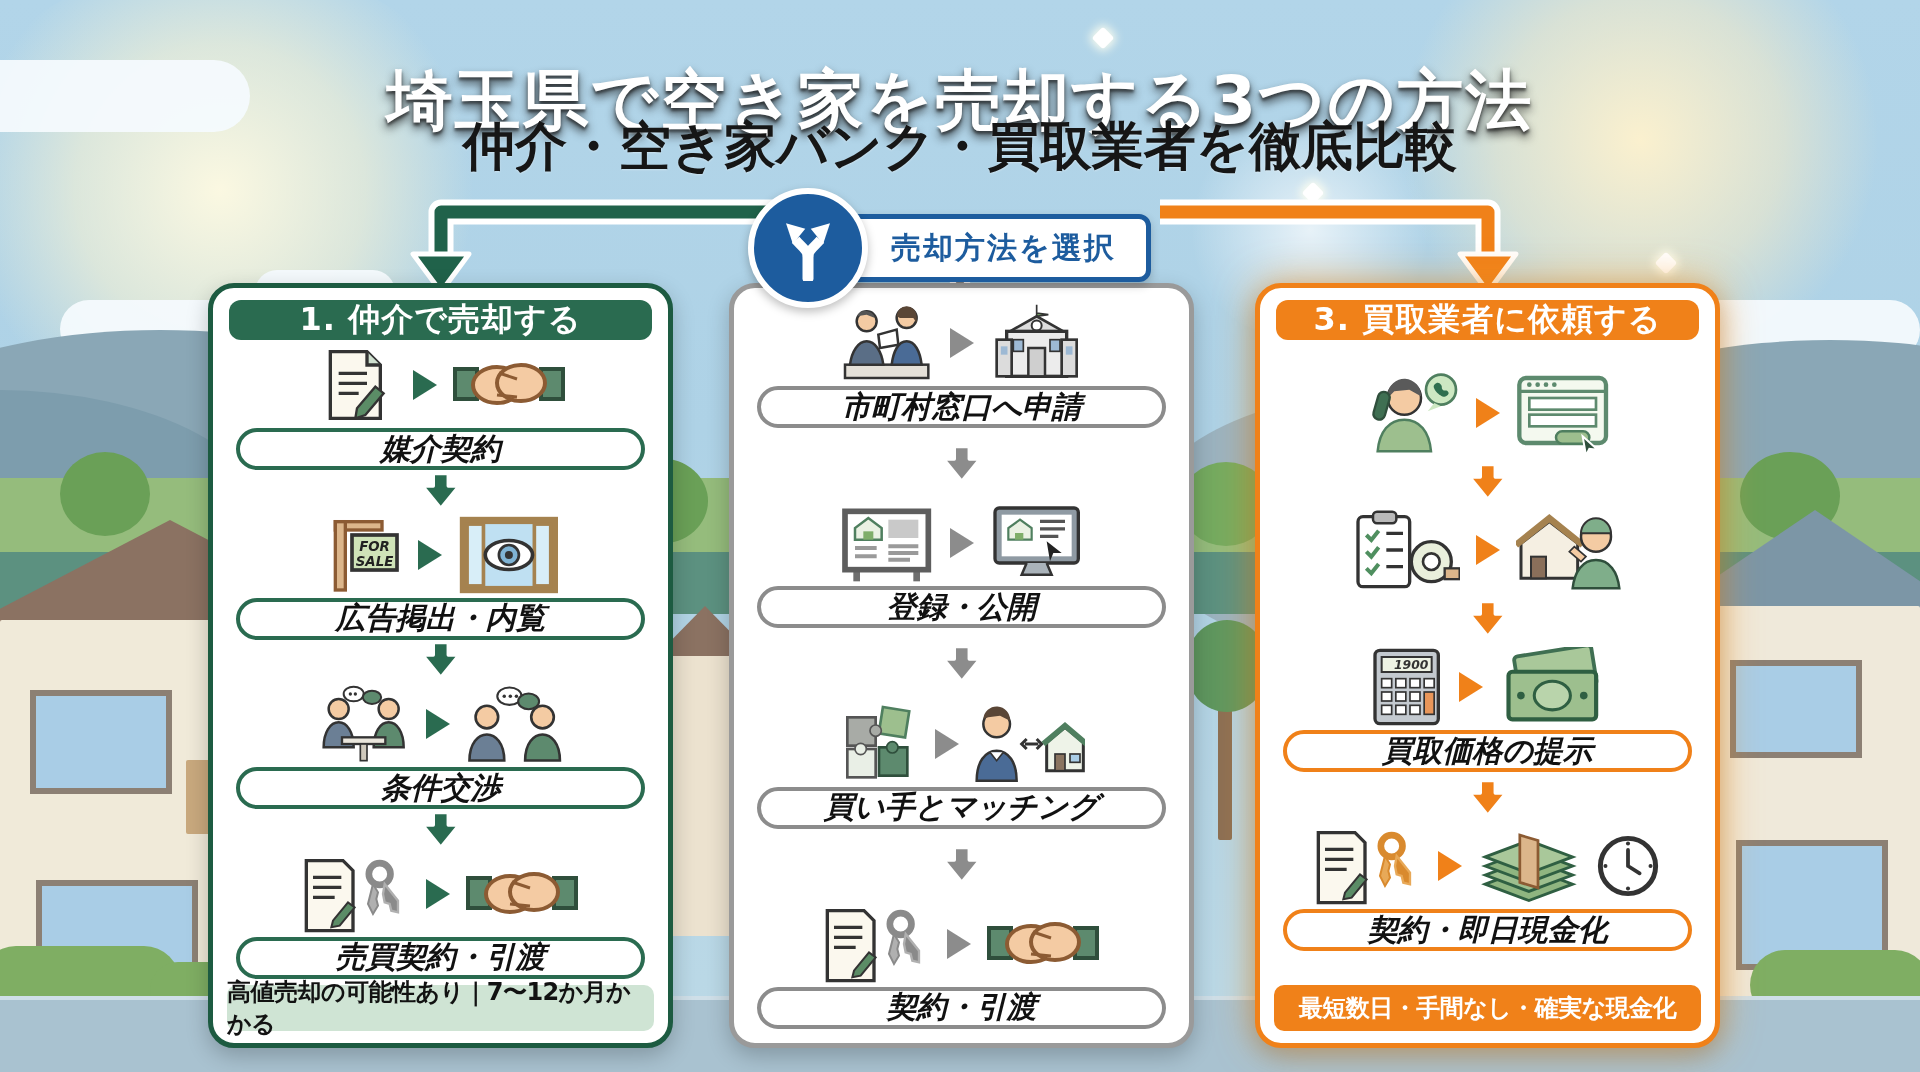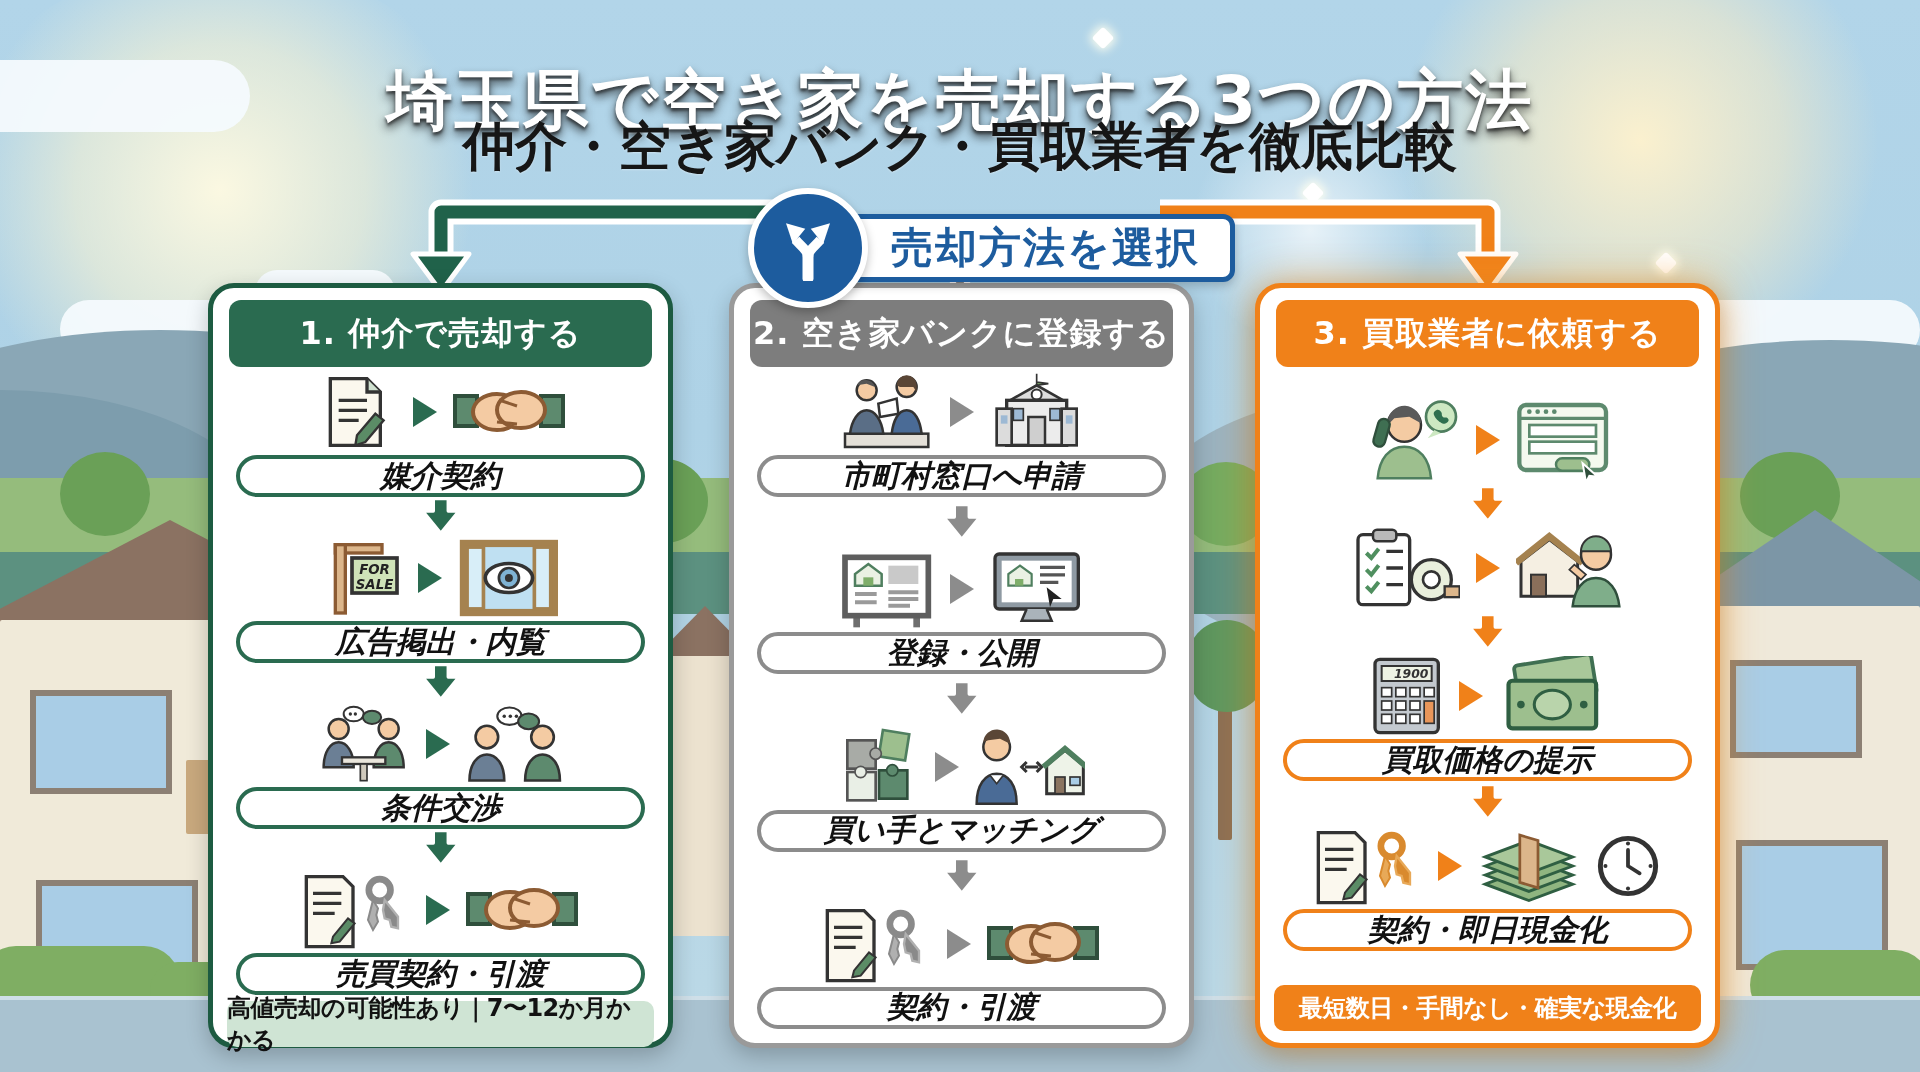--- a/index.html
+++ b/index.html
@@ -39,33 +39,33 @@
     text-shadow:0 1px 2px rgba(255,255,255,.35);}
 
   
   .selector{left:748px;top:188px;display:flex;align-items:center;z-index:6;}
   .sel-circle{width:108px;height:108px;border-radius:50%;background:#1d5c9e;border:6px solid #fff;
     box-shadow:0 4px 10px rgba(0,0,0,.25);display:flex;align-items:center;justify-content:center;
     margin-right:-60px;z-index:2;}
   .sel-circle svg{width:66px;height:66px;}
   .sel-box{height:58px;background:#fff;border:5px solid #1d5c9e;border-radius:12px;
     display:flex;align-items:center;box-shadow:0 4px 10px rgba(0,0,0,.2);
-    padding:0 30px 0 78px;font-size:42px;font-weight:bold;color:#1d5c9e;letter-spacing:2px;z-index:1;}
+    padding:0 30px 0 78px;font-size:30px;font-weight:bold;color:#1d5c9e;letter-spacing:2px;z-index:1;}
 
   
   #connectors{left:0;top:186px;width:1920px;height:130px;z-index:4;pointer-events:none;}
 
   
   .card{top:283px;width:465px;height:765px;background:#fff;border-radius:26px;z-index:5;
     box-sizing:border-box;display:flex;flex-direction:column;padding:10px 14px 12px;
     box-shadow:0 8px 22px rgba(0,0,0,.22);}
   .card-green{left:208px;border:5px solid #1d5b41;}
   .card-gray{left:729px;border:5px solid #9a9a9a;}
   .card-orange{left:1255px;border:5px solid #f08119;box-shadow:0 0 38px rgba(246,150,40,.65),0 8px 22px rgba(0,0,0,.18);gap:28px;}
-  .card-head{height:67px;border-radius:12px;display:flex;align-items:center;justify-content:center;
+  .card-head{height:40px;border-radius:12px;display:flex;align-items:center;justify-content:center;
     color:#fff;font-size:32px;font-weight:bold;letter-spacing:1px;margin:2px 2px 0;flex:none;}
   .head-green{background:#2a6b50;}
   .head-gray{background:#7d7d7d;}
   .head-orange{background:#f08119;}
   .steps{flex:1;display:flex;flex-direction:column;align-items:center;justify-content:space-between;
     width:100%;padding:2px 0;font-style:italic;}
   .step{width:100%;display:flex;flex-direction:column;align-items:center;}
   .step-icons{height:86px;display:flex;align-items:center;justify-content:center;gap:16px;}
   .icon svg{height:80px;width:auto;display:block;}
   .icon.small svg{height:64px;}
@@ -300,21 +300,20 @@
               </svg>
             </span>
         </div>
         <div class="pill pill-green">売買契約・引渡</div>
       </div>
     </div>
     <div class="note note-green">高値売却の可能性あり｜7〜12か月かかる</div>
   </section>
 
   <section class="abs card card-gray">
-    <h2 class="card-head head-gray">2. 空き家バンクに登録する</h2>
     <div class="steps">
       <div class="step">
         <div class="step-icons">
           <span class="icon">
               <svg viewBox="0 0 56 48">
                 <rect x="3" y="37" width="50" height="8" fill="#e4e0d8" stroke="#333" stroke-width="1.5"></rect>
                 <circle cx="16" cy="11" r="6" fill="#f4cba3" stroke="#333" stroke-width="1.5"></circle>
                 <path d="M10 8a6 6 0 0 1 11 1l-5-2z" fill="#555"></path>
                 <path d="M6 37c1-8 5-14 10-14s9 6 10 14z" fill="#5a6e86" stroke="#333" stroke-width="1.5"></path>
                 <circle cx="40" cy="9" r="6" fill="#f4cba3" stroke="#333" stroke-width="1.5"></circle>

